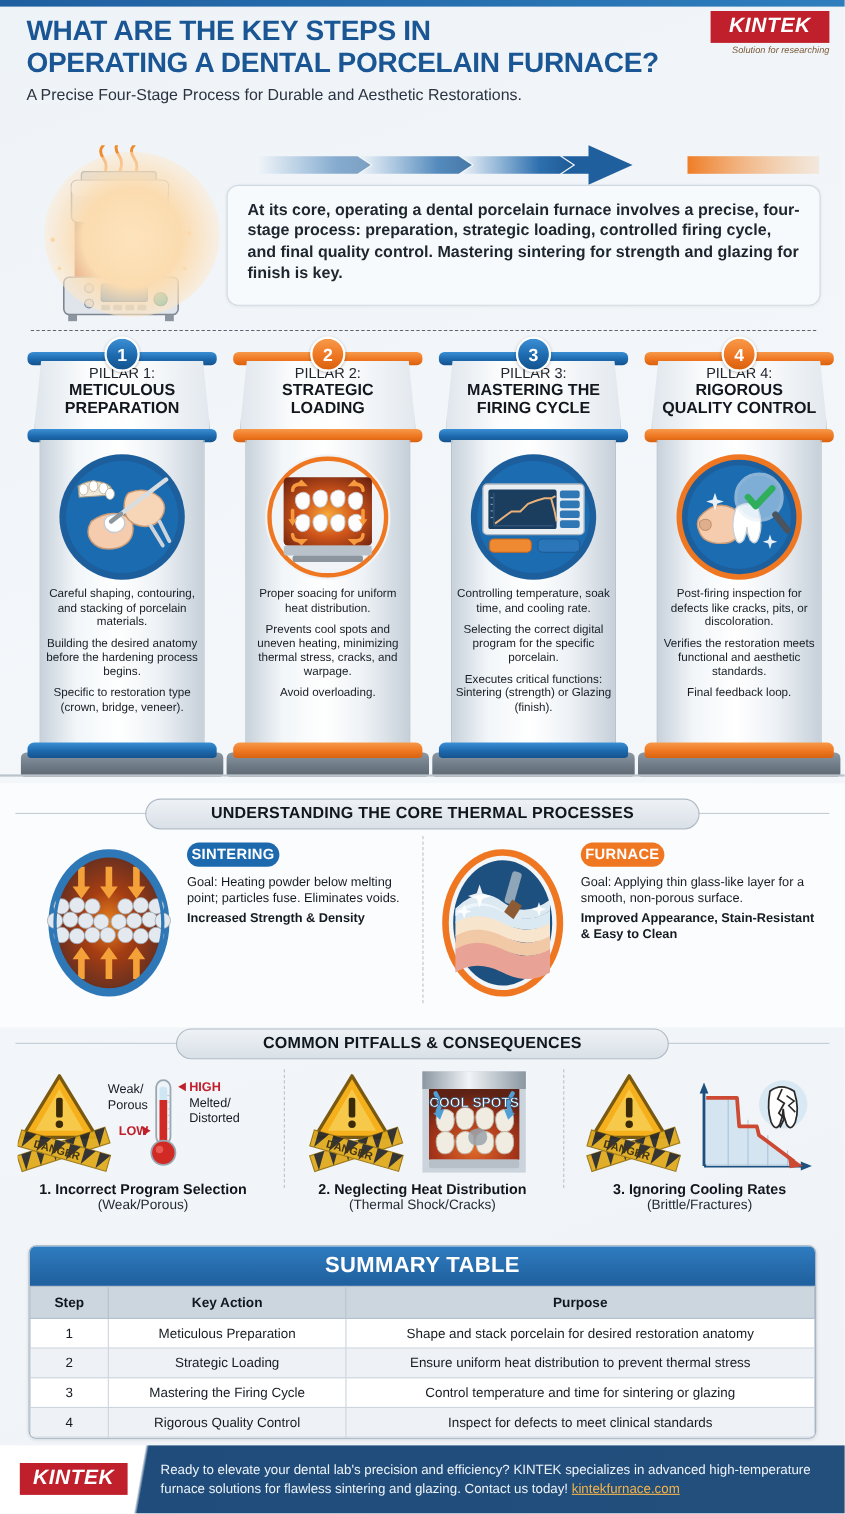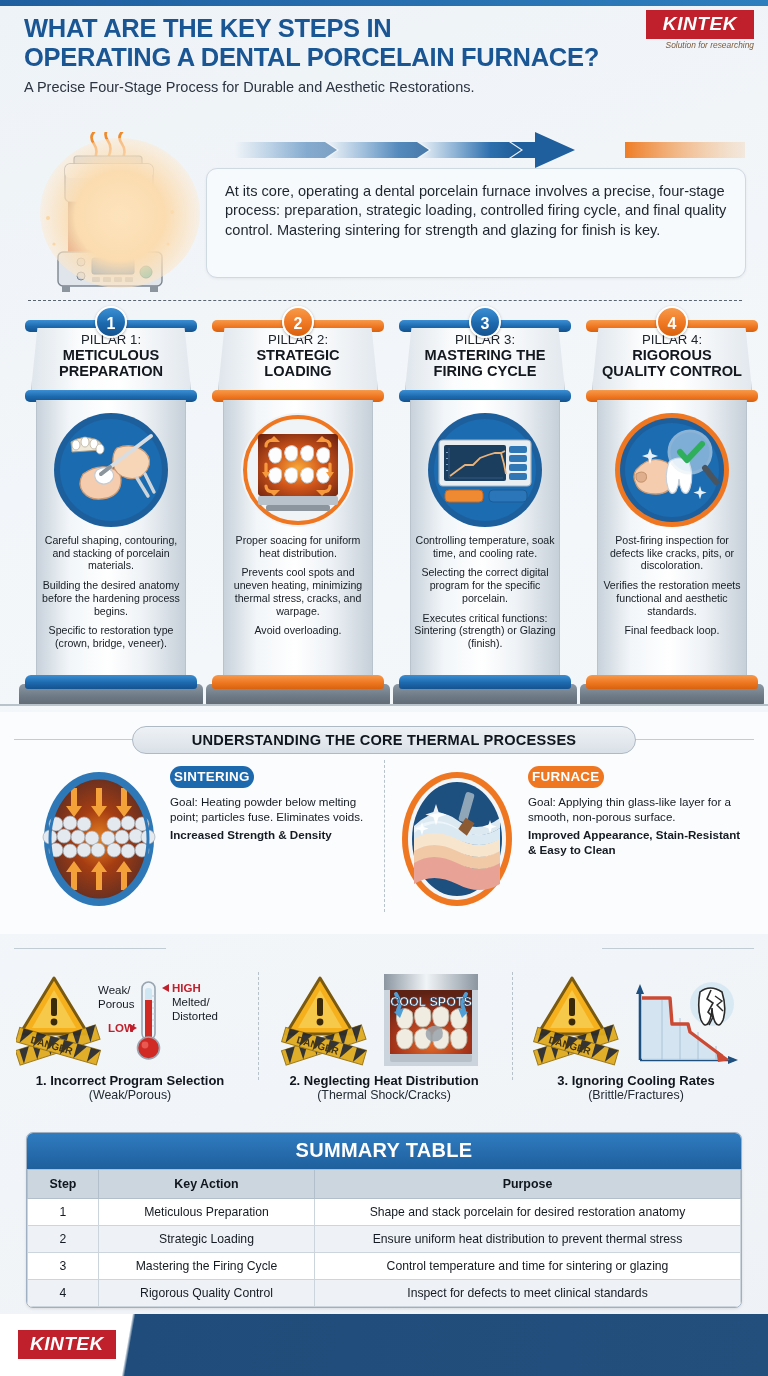--- a/index.html
+++ b/index.html
@@ -30,21 +30,21 @@
 
   
   .hero { position:absolute; top:128px; left:0; width:768px; height:182px; }
   .furnace-wrap { position:absolute; left:32px; top:4px; width:176px; height:172px; }
   .glow { position:absolute; left:8px; top:6px; width:160px; height:150px;
     border-radius:50%;
     background:radial-gradient(circle at 50% 52%, #fde3bc 0%, #fbdcb0 40%, rgba(253,232,205,0.55) 68%, rgba(255,255,255,0) 80%); }
   .arrowband { position:absolute; left:205px; top:2px; width:540px; height:42px; }
   .callout { position:absolute; left:206px; top:40px; width:540px; height:110px;
     background:#f7fafc; border:1px solid #cfd9e2; border-radius:11px;
-    box-shadow:0 1px 3px rgba(0,0,0,.06); }
+    box-shadow:0 1px 3px rgba(0,0,0,.06);font-weight:bold; }
   .callout p { padding:13px 16px 0 18px; font-size:14.6px; color:#1d252e;
     line-height:1.33; }
   .ground { position:absolute; left:28px; top:172px; width:714px; height:0;
     border-top:1.6px dashed #5a6570; }
 
   
   .pillars { position:absolute; top:306px; left:0; width:768px; height:400px; }
   .pillar { position:absolute; top:0; width:182px; height:398px; }
   .p1 { left:20px; } .p2 { left:207px; } .p3 { left:394px; } .p4 { left:581px; }
   .pnum { position:absolute; left:50%; margin-left:-16px; top:0;
@@ -503,20 +503,21 @@
         <span class="badge" style="background:#ef7722;">FURNACE</span>
         <div class="tbody">Goal: Applying thin glass-like layer for a smooth, non-porous surface.</div>
         <div class="tbody tbold">Improved Appearance, Stain-Resistant &amp; Easy to Clean</div>
       </div>
     </div>
   </div>
 
   <div class="pitfalls">
     <div class="sec-rule" style="left:14px; top:18px; width:152px;"></div>
     <div class="sec-rule" style="right:14px; top:18px; width:152px;"></div>
+    <div class="sec-head" style="left:160px; top:5px; width:448px;">COMMON PITFALLS &amp; CONSEQUENCES</div>
 
     <div class="vdiv" style="left:258px; top:42px; height:108px;"></div>
     <div class="vdiv" style="left:512px; top:42px; height:108px;"></div>
 
     <div class="pit" style="left:16px;">
       <div class="pit-art">
         <svg width="228" height="100" viewBox="0 0 228 100">
           <g>
             <path d="M38 8 L72 64 L4 64 Z" fill="#f5b01c" stroke="#7a5a10" stroke-width="3" stroke-linejoin="round"></path>
             <path d="M38 20 L60 58 L16 58 Z" fill="#f7c94b"></path>
@@ -744,14 +745,17 @@
           <td>4</td>
           <td>Rigorous Quality Control</td>
           <td>Inspect for defects to meet clinical standards</td>
         </tr>
       </tbody>
     </table>
   </div>
 
   <div class="footer">
     <div class="f-logo">KINTEK</div>
+    <div class="f-text">
+      <span>Ready to elevate your dental lab's precision and efficiency? KINTEK specializes in advanced high-temperature furnace solutions for flawless sintering and glazing. Contact us today! </span><span class="f-link">kintekfurnace.com</span>
+    </div>
   </div>
 </div>
 
 </body></html>

